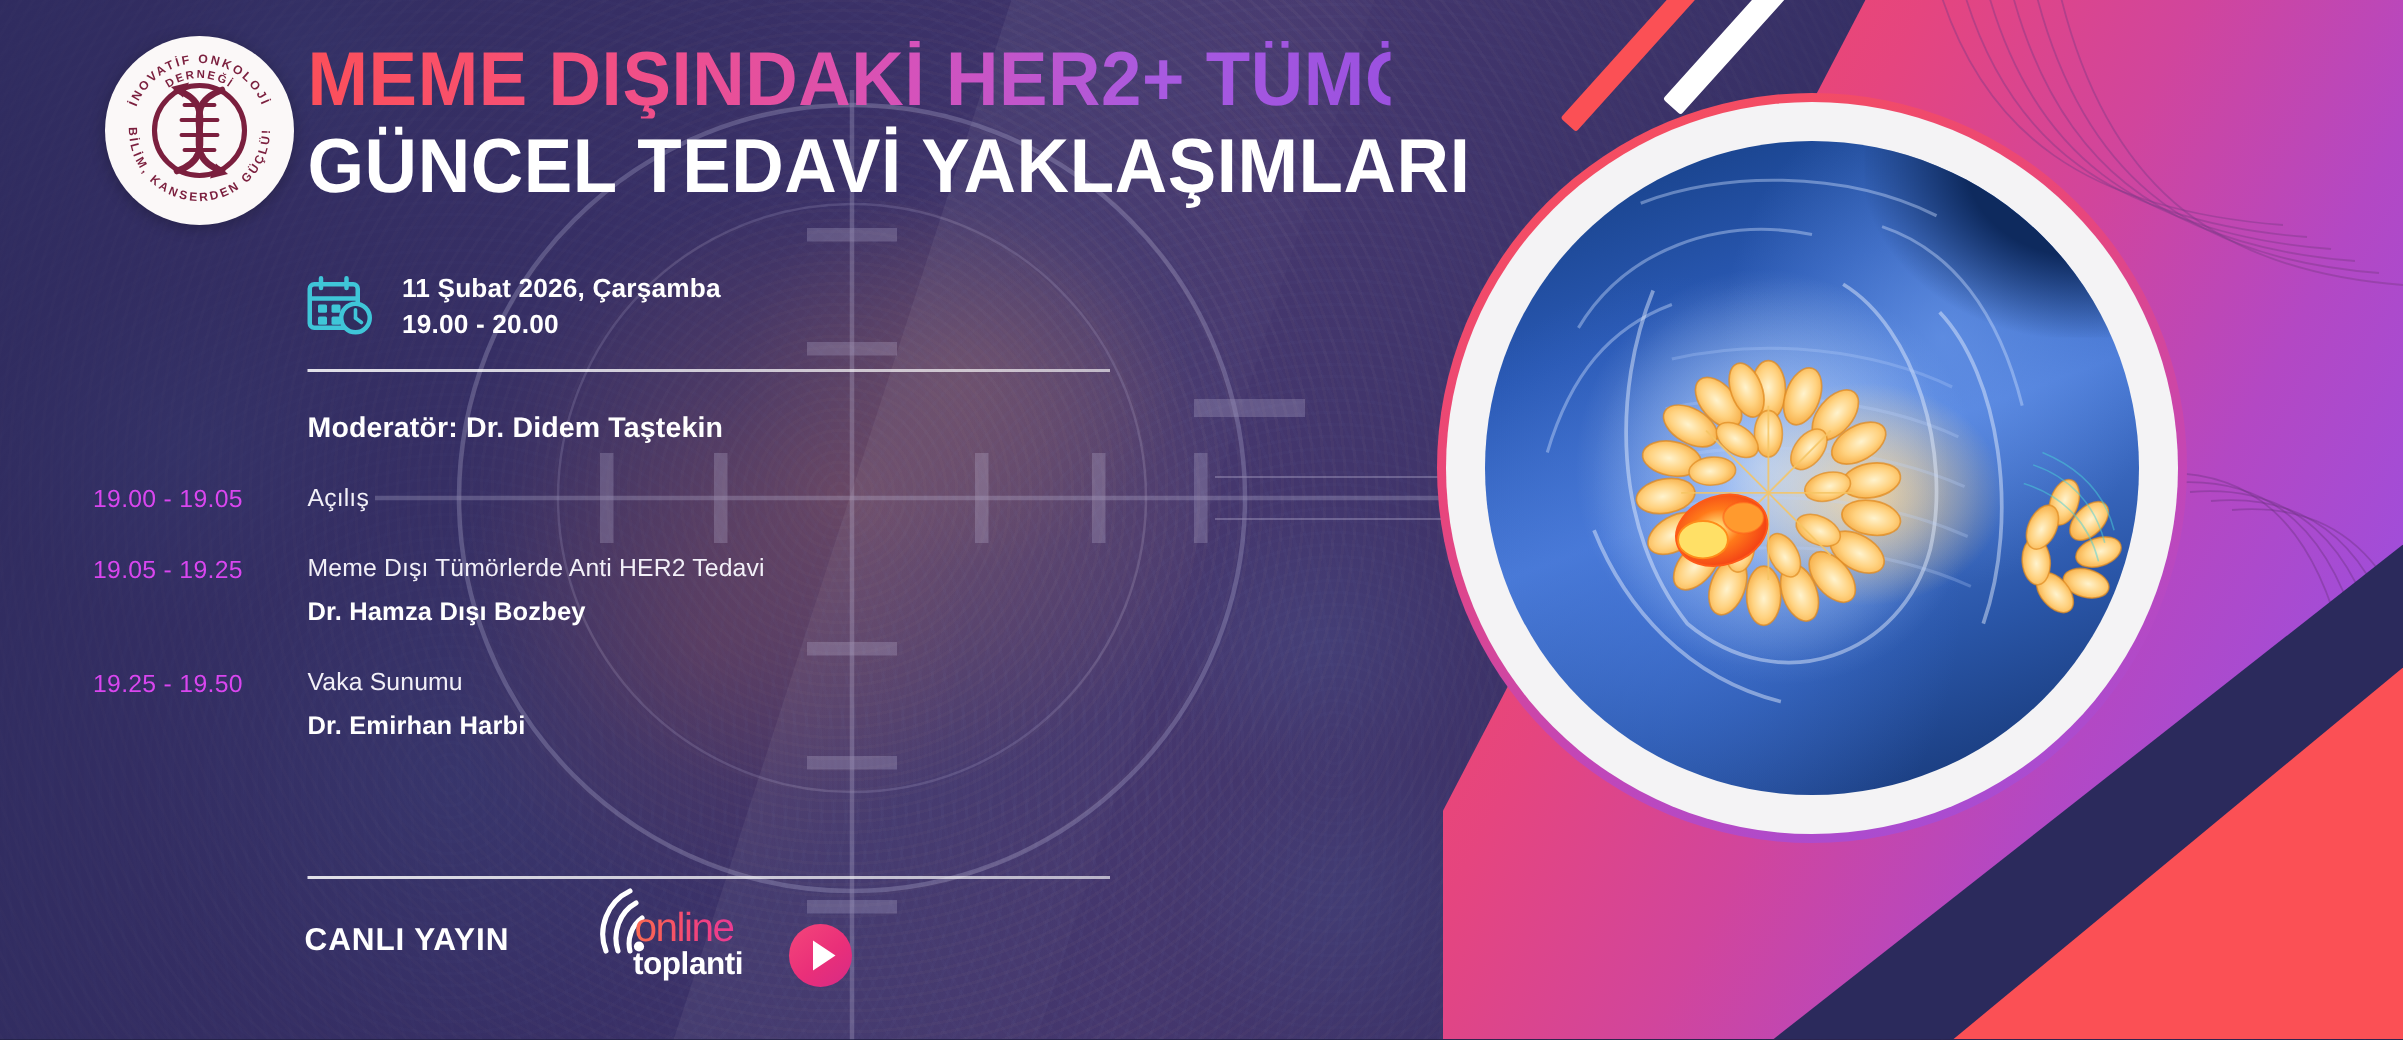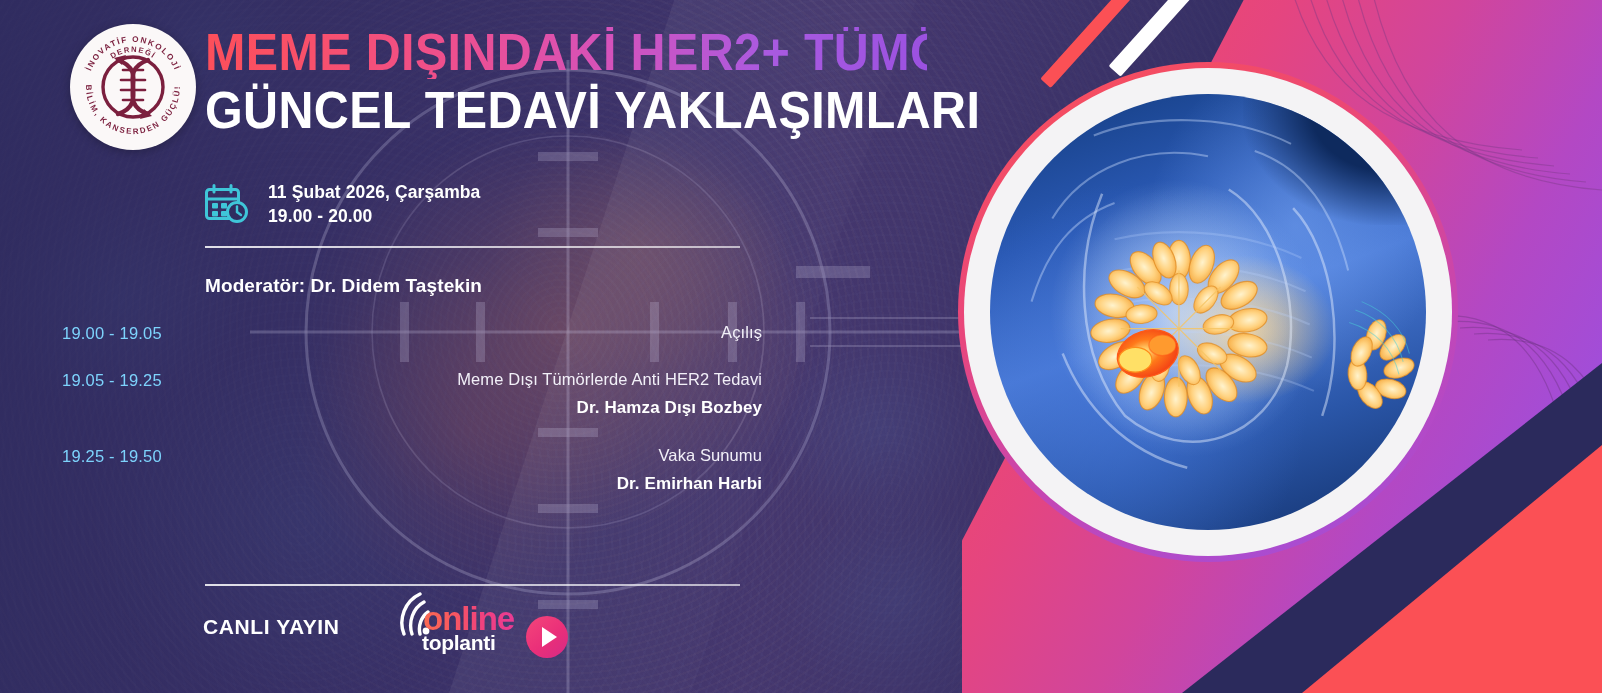--- a/index.html
+++ b/index.html
@@ -157,37 +157,37 @@
     position:absolute; left:205px; top:275px;
     color:#ffffff; font-size:19px; font-weight:700; letter-spacing:.1px;
   }
 
   
   .program{ position:absolute; left:62px; top:320px; width:700px; }
   .prow{ display:flex; align-items:flex-start; margin-bottom:22px; }
   .prow:last-child{ margin-bottom:0; }
   .ptime{
     width:143px; flex:0 0 143px;
-    color:#7dd3fc; font-size:16.5px; font-weight:400; line-height:24px;
+    color:#d946ef; font-size:16.5px; font-weight:400; line-height:24px;
     letter-spacing:.2px; padding-top:1px;
   }
-  .pbody{ flex:1;text-align:right; }
+  .pbody{ flex:1; }
   .ptopic{ color:#f2f0f8; font-size:16.5px; font-weight:400; line-height:24px; letter-spacing:.1px; }
   .pspeaker{ color:#ffffff; font-size:17px; font-weight:700; line-height:26px; margin-top:4px; letter-spacing:.1px; }
 
   
   .live-text{
     position:absolute; left:203px; top:615px;
     color:#ffffff; font-size:21px; font-weight:700; letter-spacing:.6px;
   }
   .ot-logo{ position:absolute; left:395px; top:592px; width:170px; height:64px; }
   .ot-wifi{ position:absolute; left:0; top:0; }
   .ot-online{
     position:absolute; left:28px; top:10px;
-    font-size:33px; font-weight:700; line-height:33px; letter-spacing:-1px;
+    font-size:27px; font-weight:400; line-height:33px; letter-spacing:-1px;
     background:linear-gradient(90deg,#fb6a52 0%, #f8585f 32%, #f0417f 66%, #ea3b93 100%);
     -webkit-background-clip:text; background-clip:text;
     color:transparent; -webkit-text-fill-color:transparent;
   }
   .ot-toplanti{
     position:absolute; left:27px; top:40px;
     font-size:21px; font-weight:700; line-height:21px; letter-spacing:-.3px;
     color:#ffffff;
   }
   .ot-tv{ color:#f2356f;margin-left:33px; }

